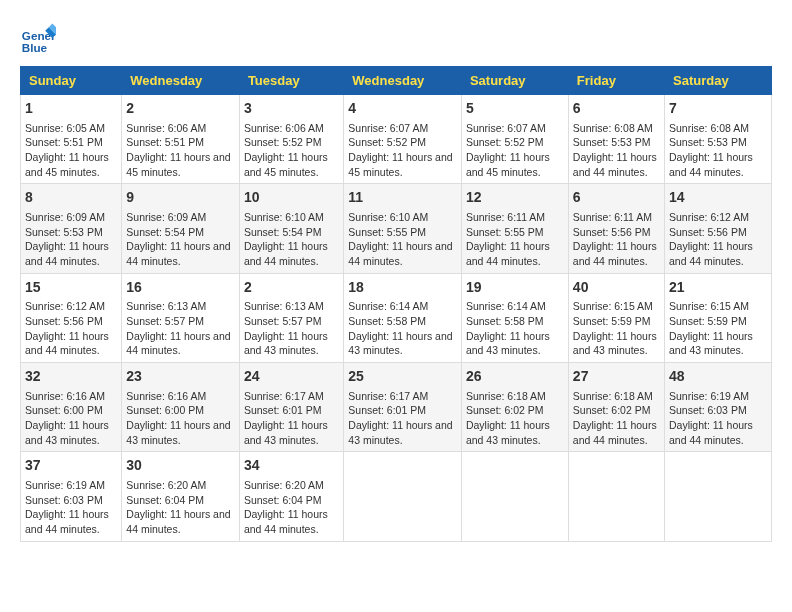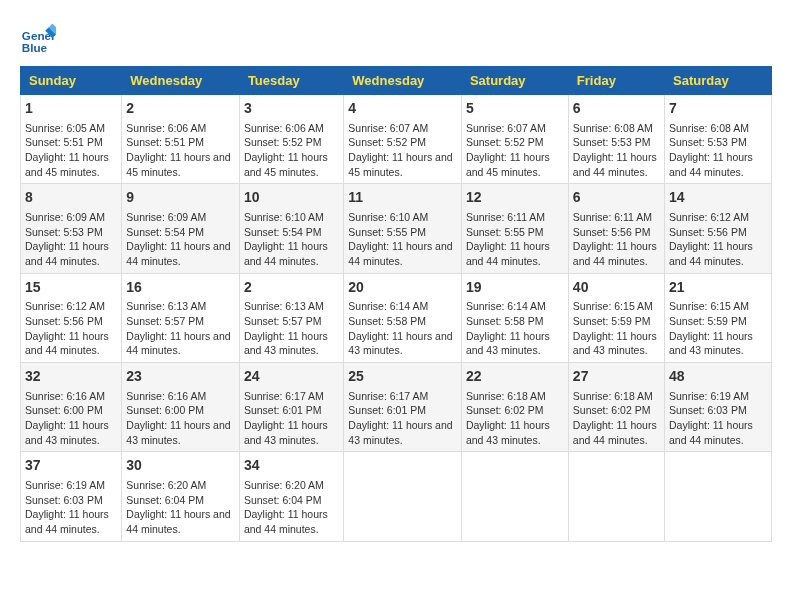--- a/index.html
+++ b/index.html
@@ -129,31 +129,31 @@
         <td><span class="day-num">10</span><span>Sunrise: 6:10 AM<br></span><span>Sunset: 5:54 PM<br></span><span>Daylight: 11 hours and 44 minutes.</span></td>
         <td><span class="day-num">11</span><span>Sunrise: 6:10 AM<br></span><span>Sunset: 5:55 PM<br></span><span>Daylight: 11 hours and 44 minutes.</span></td>
         <td><span class="day-num">12</span><span>Sunrise: 6:11 AM<br></span><span>Sunset: 5:55 PM<br></span><span>Daylight: 11 hours and 44 minutes.</span></td>
         <td><span class="day-num">6</span><span>Sunrise: 6:11 AM<br></span><span>Sunset: 5:56 PM<br></span><span>Daylight: 11 hours and 44 minutes.</span></td>
         <td><span class="day-num">14</span><span>Sunrise: 6:12 AM<br></span><span>Sunset: 5:56 PM<br></span><span>Daylight: 11 hours and 44 minutes.</span></td>
       </tr>
       <tr>
         <td><span class="day-num">15</span><span>Sunrise: 6:12 AM<br></span><span>Sunset: 5:56 PM<br></span><span>Daylight: 11 hours and 44 minutes.</span></td>
         <td><span class="day-num">16</span><span>Sunrise: 6:13 AM<br></span><span>Sunset: 5:57 PM<br></span><span>Daylight: 11 hours and 44 minutes.</span></td>
         <td><span class="day-num">2</span><span>Sunrise: 6:13 AM<br></span><span>Sunset: 5:57 PM<br></span><span>Daylight: 11 hours and 43 minutes.</span></td>
-        <td><span class="day-num">20</span><span>Sunrise: 6:14 AM<br></span><span>Sunset: 5:58 PM<br></span><span>Daylight: 11 hours and 43 minutes.</span></td>
+        <td><span class="day-num">18</span><span>Sunrise: 6:14 AM<br></span><span>Sunset: 5:58 PM<br></span><span>Daylight: 11 hours and 43 minutes.</span></td>
         <td><span class="day-num">19</span><span>Sunrise: 6:14 AM<br></span><span>Sunset: 5:58 PM<br></span><span>Daylight: 11 hours and 43 minutes.</span></td>
         <td><span class="day-num">40</span><span>Sunrise: 6:15 AM<br></span><span>Sunset: 5:59 PM<br></span><span>Daylight: 11 hours and 43 minutes.</span></td>
         <td><span class="day-num">21</span><span>Sunrise: 6:15 AM<br></span><span>Sunset: 5:59 PM<br></span><span>Daylight: 11 hours and 43 minutes.</span></td>
       </tr>
       <tr>
         <td><span class="day-num">32</span><span>Sunrise: 6:16 AM<br></span><span>Sunset: 6:00 PM<br></span><span>Daylight: 11 hours and 43 minutes.</span></td>
         <td><span class="day-num">23</span><span>Sunrise: 6:16 AM<br></span><span>Sunset: 6:00 PM<br></span><span>Daylight: 11 hours and 43 minutes.</span></td>
         <td><span class="day-num">24</span><span>Sunrise: 6:17 AM<br></span><span>Sunset: 6:01 PM<br></span><span>Daylight: 11 hours and 43 minutes.</span></td>
         <td><span class="day-num">25</span><span>Sunrise: 6:17 AM<br></span><span>Sunset: 6:01 PM<br></span><span>Daylight: 11 hours and 43 minutes.</span></td>
-        <td><span class="day-num">22</span><span>Sunrise: 6:18 AM<br></span><span>Sunset: 6:02 PM<br></span><span>Daylight: 11 hours and 43 minutes.</span></td>
+        <td><span class="day-num">26</span><span>Sunrise: 6:18 AM<br></span><span>Sunset: 6:02 PM<br></span><span>Daylight: 11 hours and 43 minutes.</span></td>
         <td><span class="day-num">27</span><span>Sunrise: 6:18 AM<br></span><span>Sunset: 6:02 PM<br></span><span>Daylight: 11 hours and 44 minutes.</span></td>
         <td><span class="day-num">48</span><span>Sunrise: 6:19 AM<br></span><span>Sunset: 6:03 PM<br></span><span>Daylight: 11 hours and 44 minutes.</span></td>
       </tr>
       <tr>
         <td><span class="day-num">37</span><span>Sunrise: 6:19 AM<br></span><span>Sunset: 6:03 PM<br></span><span>Daylight: 11 hours and 44 minutes.</span></td>
         <td><span class="day-num">30</span><span>Sunrise: 6:20 AM<br></span><span>Sunset: 6:04 PM<br></span><span>Daylight: 11 hours and 44 minutes.</span></td>
         <td><span class="day-num">34</span><span>Sunrise: 6:20 AM<br></span><span>Sunset: 6:04 PM<br></span><span>Daylight: 11 hours and 44 minutes.</span></td>
         <td class="empty-cell"></td>
         <td class="empty-cell"></td>
         <td class="empty-cell"></td>

